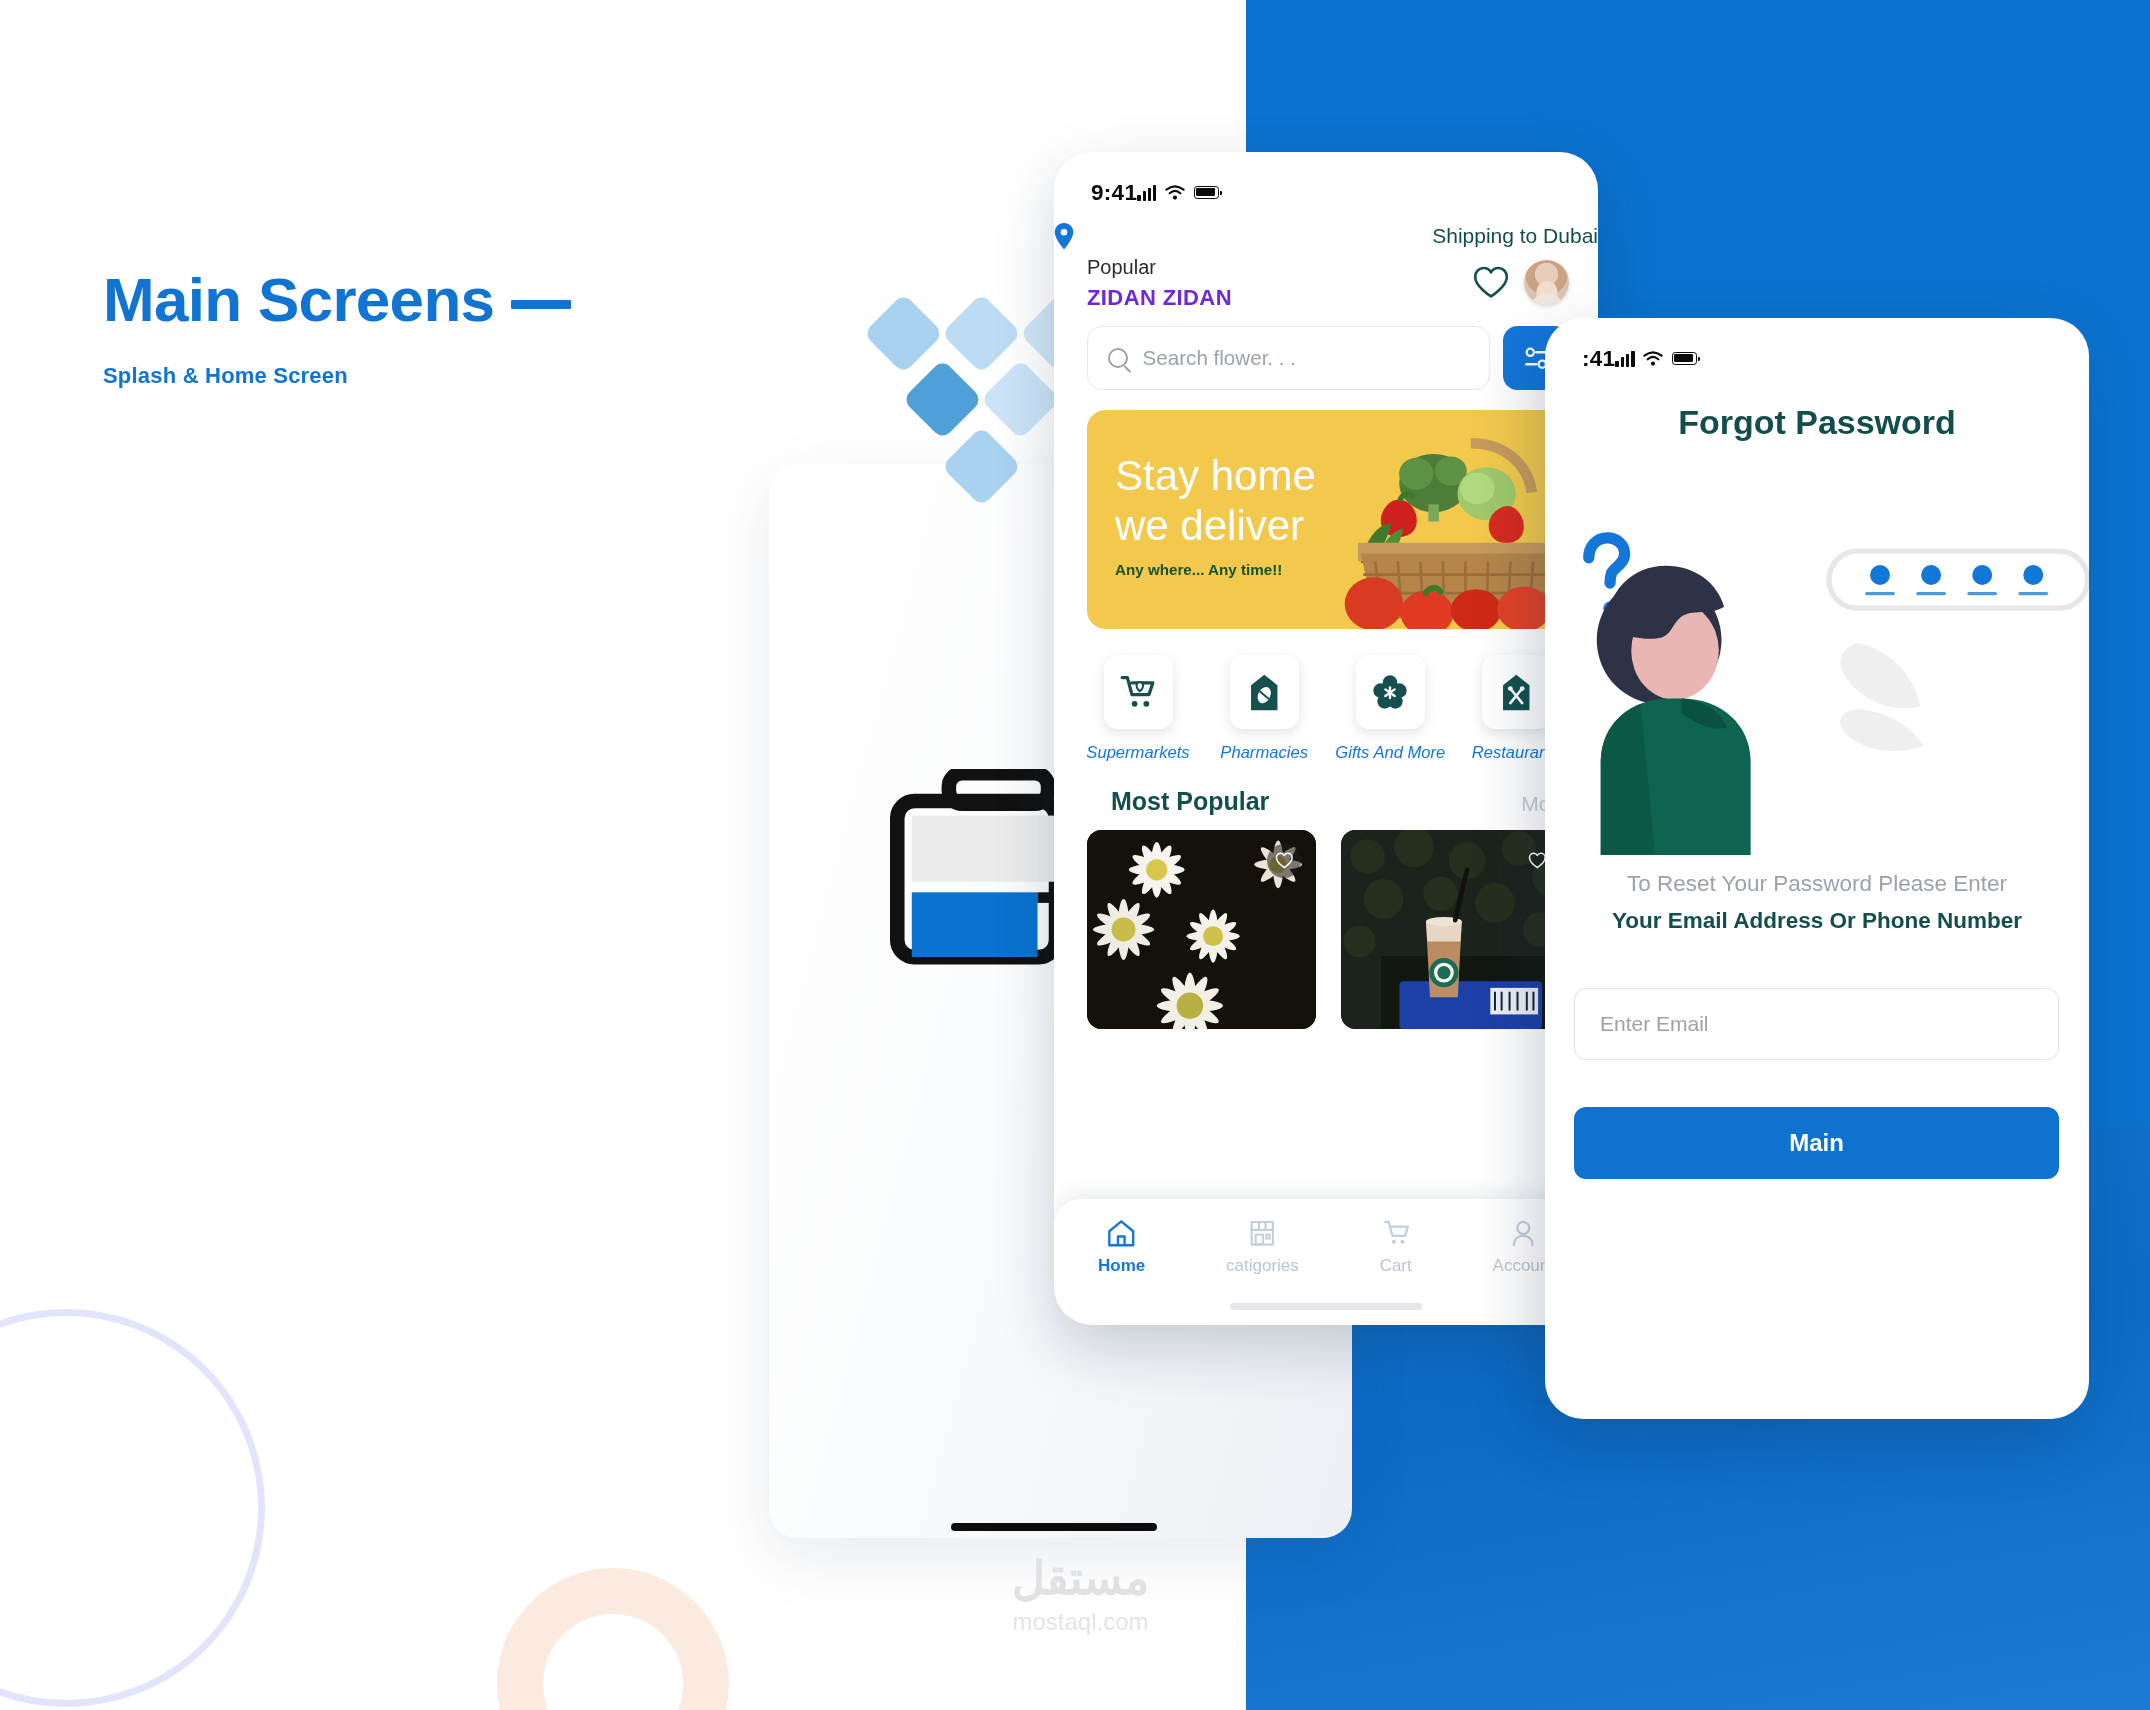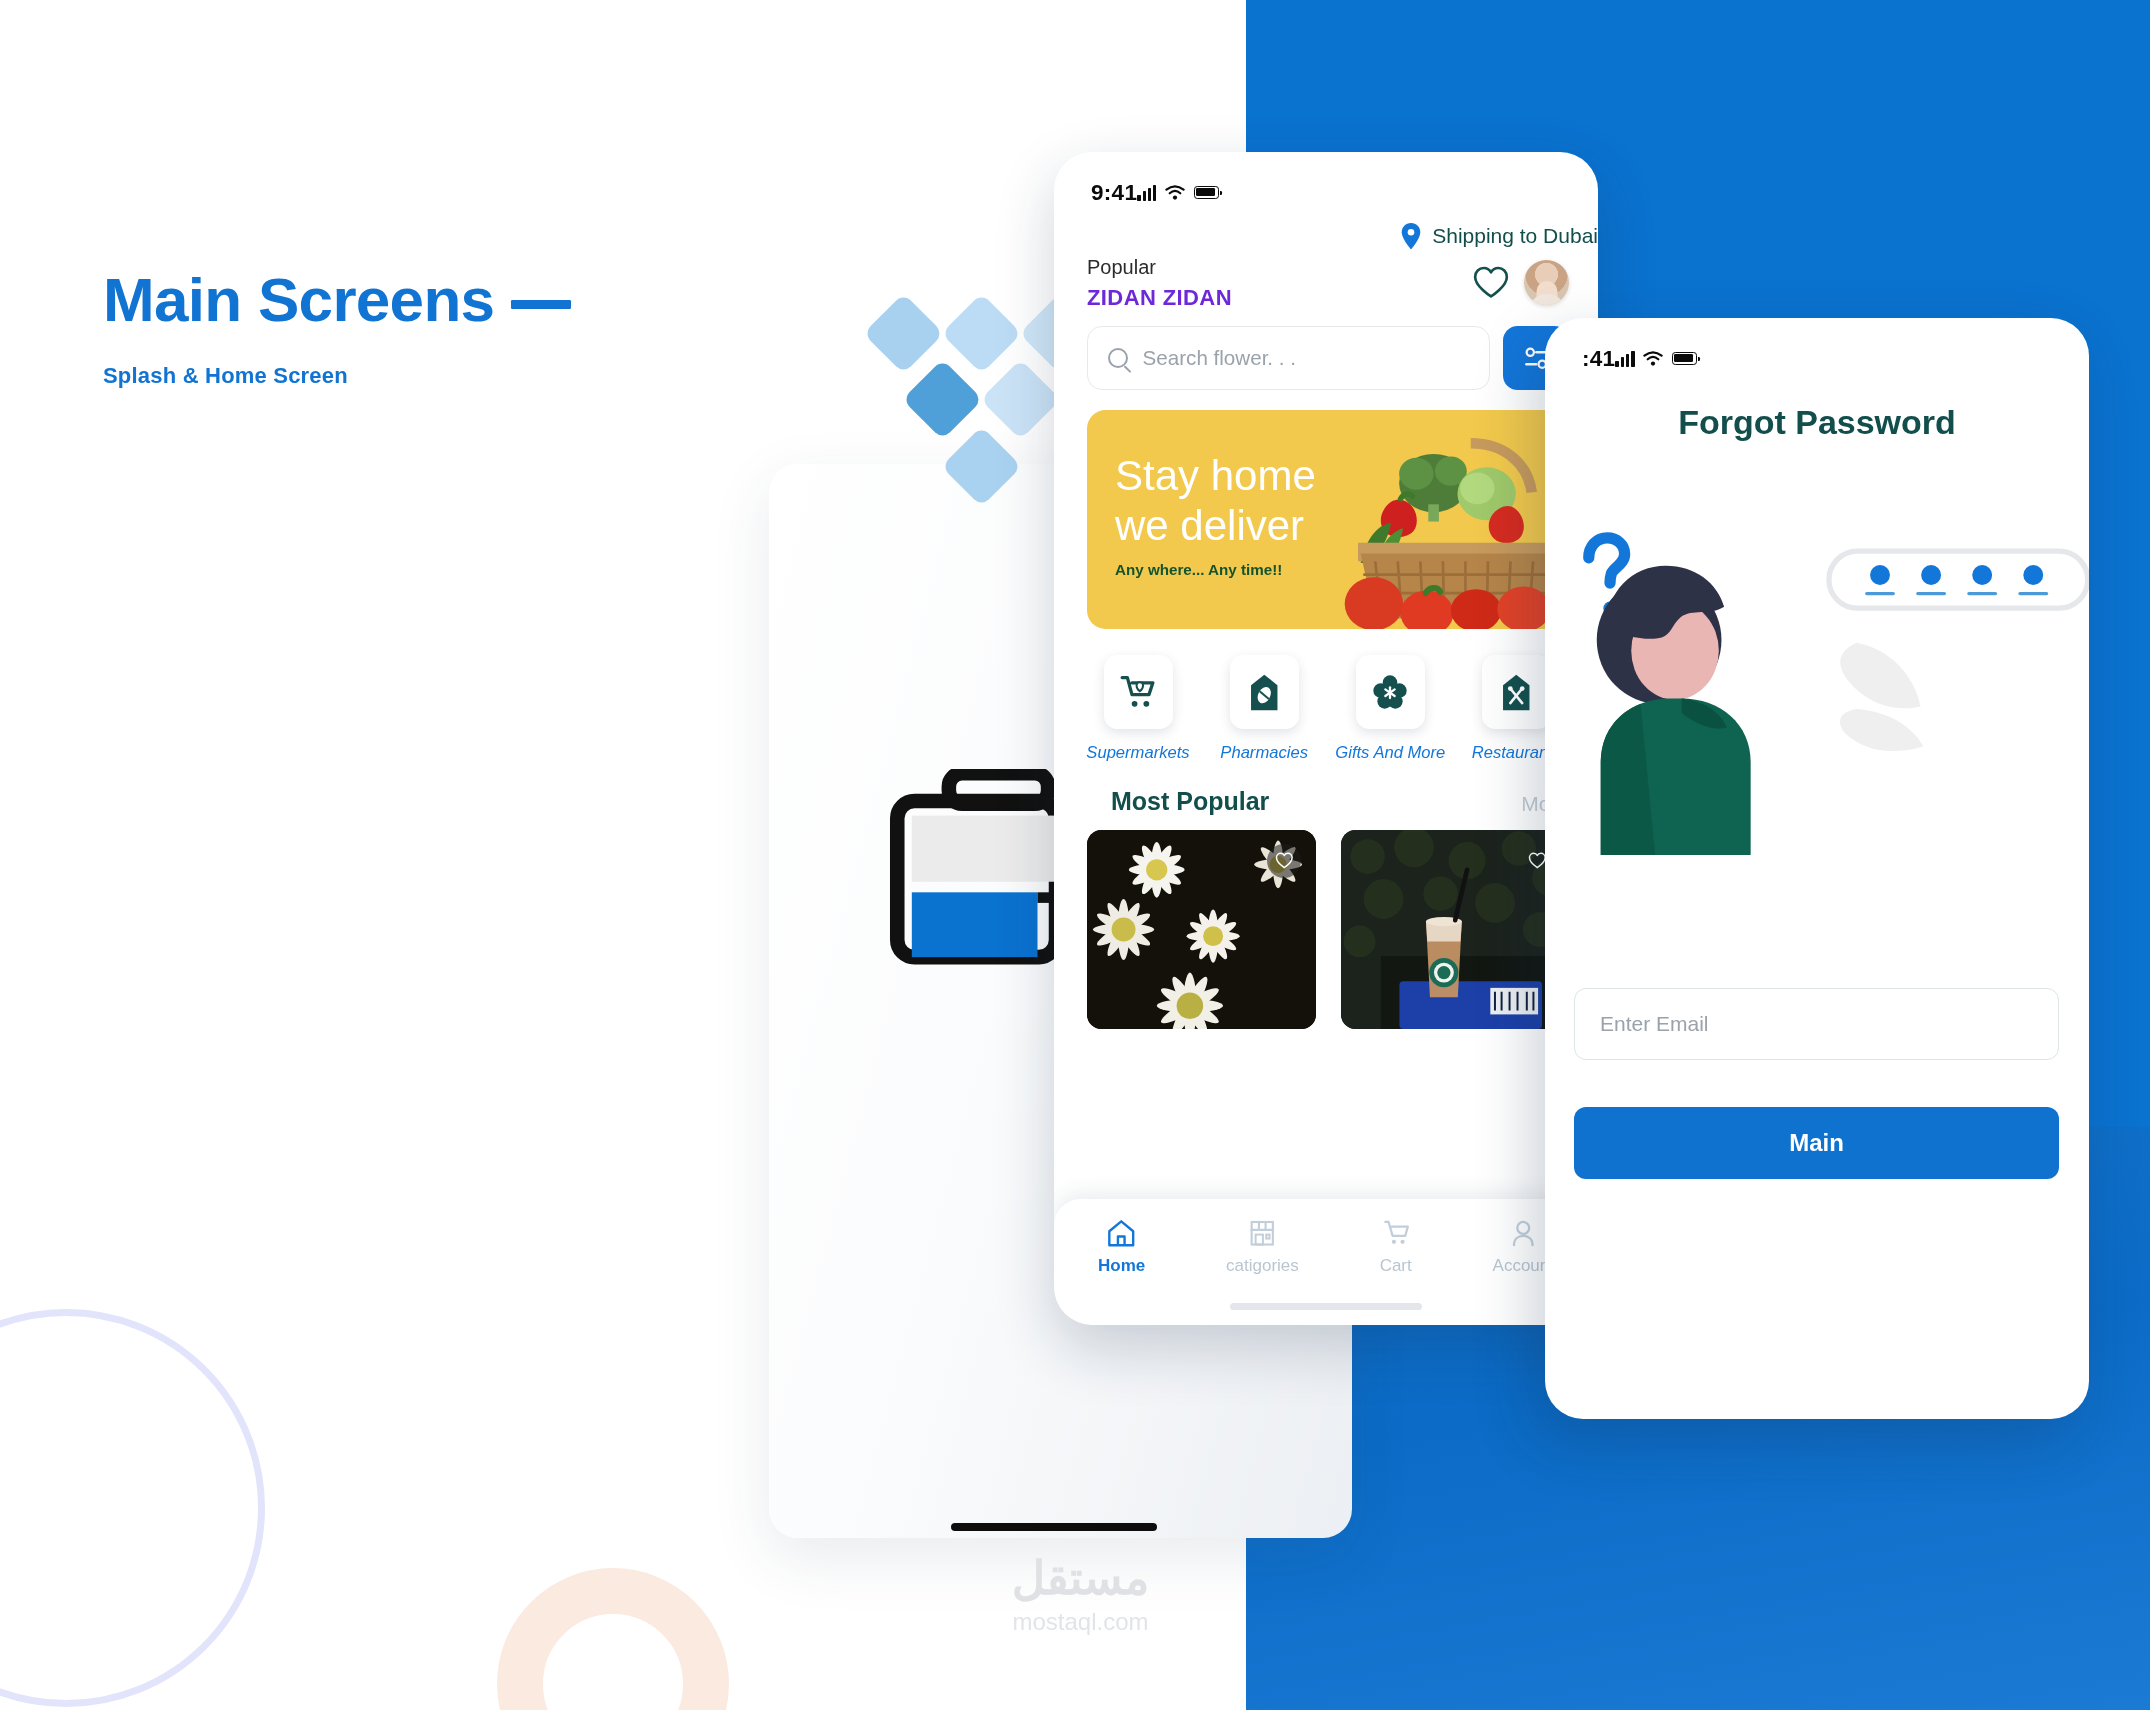--- a/index.html
+++ b/index.html
@@ -53,21 +53,21 @@
   .sb-icons{display:flex;align-items:center;gap:8.6px;}
   .bars{display:flex;align-items:flex-end;gap:2px;height:16px;}
   .bars i{display:block;width:3.3px;background:#0b0b0b;border-radius:0.7px;}
   .bars i:nth-child(1){height:6px;}.bars i:nth-child(2){height:9.3px;}
   .bars i:nth-child(3){height:12.6px;}.bars i:nth-child(4){height:16px;}
   .batt{width:25px;height:12.6px;border:1.7px solid #0b0b0b;border-radius:3.3px;position:relative;}
   .batt::after{content:"";position:absolute;left:1px;top:1px;width:19px;height:7.3px;background:#0b0b0b;border-radius:1.3px;}
   .batt::before{content:"";position:absolute;right:-4px;top:3.3px;width:2px;height:4.6px;background:#0b0b0b;border-radius:0 1.3px 1.3px 0;}
 
   
-  .ship-row{display:flex;align-items:center;justify-content:flex-end;gap:11px;margin-top:14.6px;}
+  .ship-row{display:flex;align-items:center;justify-content:space-between;gap:11px;margin-top:14.6px;}
   .ship-txt{font-size:21px;color:#124e4c;font-weight:400;}
   .welcome-row{display:flex;align-items:center;justify-content:space-between;padding:5.3px 29px 0 33px;}
   .welcome-txt{font-size:20px;color:#2b2b2b;font-weight:400;line-height:1.35;}
   .user-name{font-size:22px;font-weight:700;color:#6d28d9;letter-spacing:0.4px;margin-top:4px;}
   .welcome-right{display:flex;align-items:center;gap:14.6px;}
   .avatar{width:45px;height:45px;border-radius:50%;overflow:hidden;
     background:radial-gradient(circle at 50% 32%, #e8cdb8 0 30%, #c9a384 31% 55%, #d9c4b0 56% 100%);
     position:relative;box-shadow:0 1.3px 4px rgba(0,0,0,.15);}
   .avatar::before{content:"";position:absolute;left:50%;top:46%;transform:translateX(-50%);
     width:21px;height:26.5px;border-radius:10.6px 10.6px 6.6px 6.6px;background:#f2ddcc;}
@@ -522,20 +522,24 @@
     </g>
     <ellipse cx="172" cy="196" rx="94" ry="96" fill="#2e3246"></ellipse>
     <ellipse cx="196" cy="212" rx="66" ry="74" fill="#e9b6b4"></ellipse>
     <path d="M92 180c0-58 40-96 90-96 44 0 78 26 88 62-22 14-48 2-66 16-12 10-14 26-28 30-22 6-54-2-84-12z" fill="#2e3246"></path>
     <path d="M118 212c-10 0-16 8-14 18 2 9 10 14 18 12z" fill="#2e3246"></path>
     <path d="M84 520V380c0-58 46-96 104-96h18c58 0 104 38 104 96v140z" fill="#0e6351"></path>
     <path d="M84 520V380c0-42 24-74 60-88l22 228z" fill="#0c5847"></path>
     <path d="M206 284c34 4 58 20 68 44-24 6-50-8-68-22z" fill="#0a5141"></path>
   </svg>
 
+  <div class="fg-copy">
+    <div class="fg-line1">To Reset Your Password Please Enter</div>
+    <div class="fg-line2">Your Email Address Or Phone Number</div>
+  </div>
 
   <div class="fg-input">
     <span>Enter Email</span>
   </div>
 
   <div class="fg-send">
     <span>Main</span>
   </div>
 </div>
 

